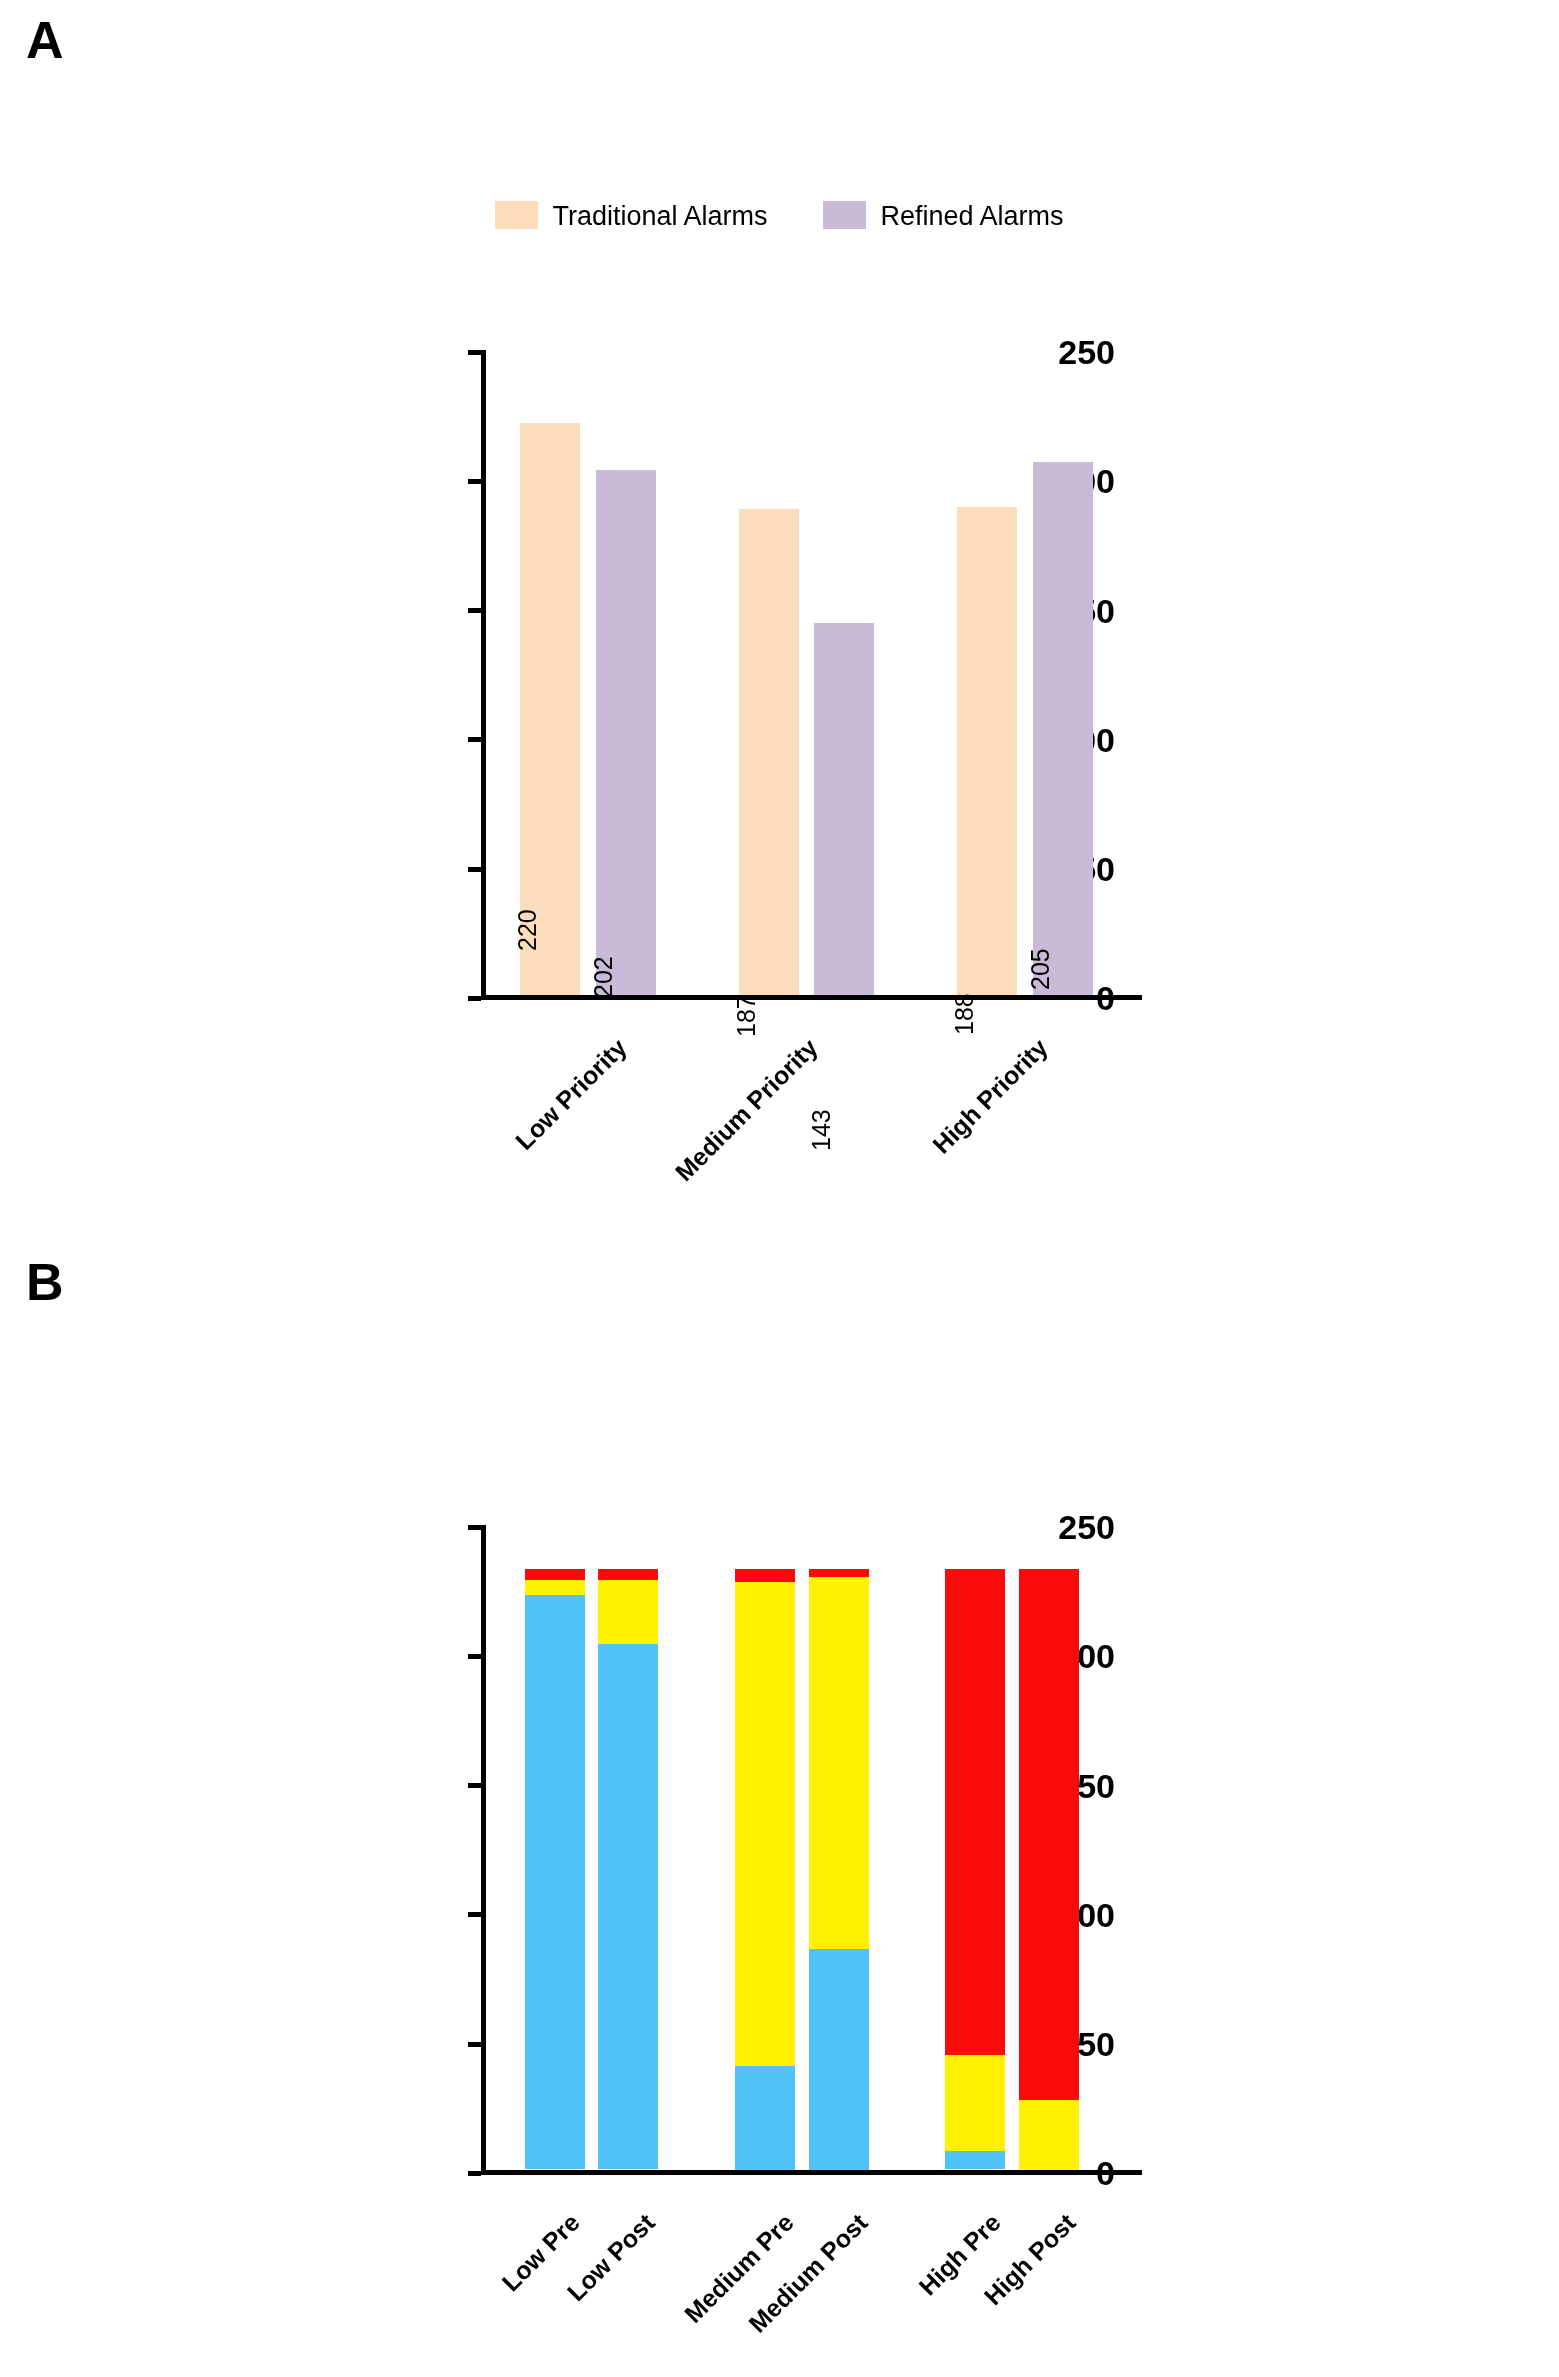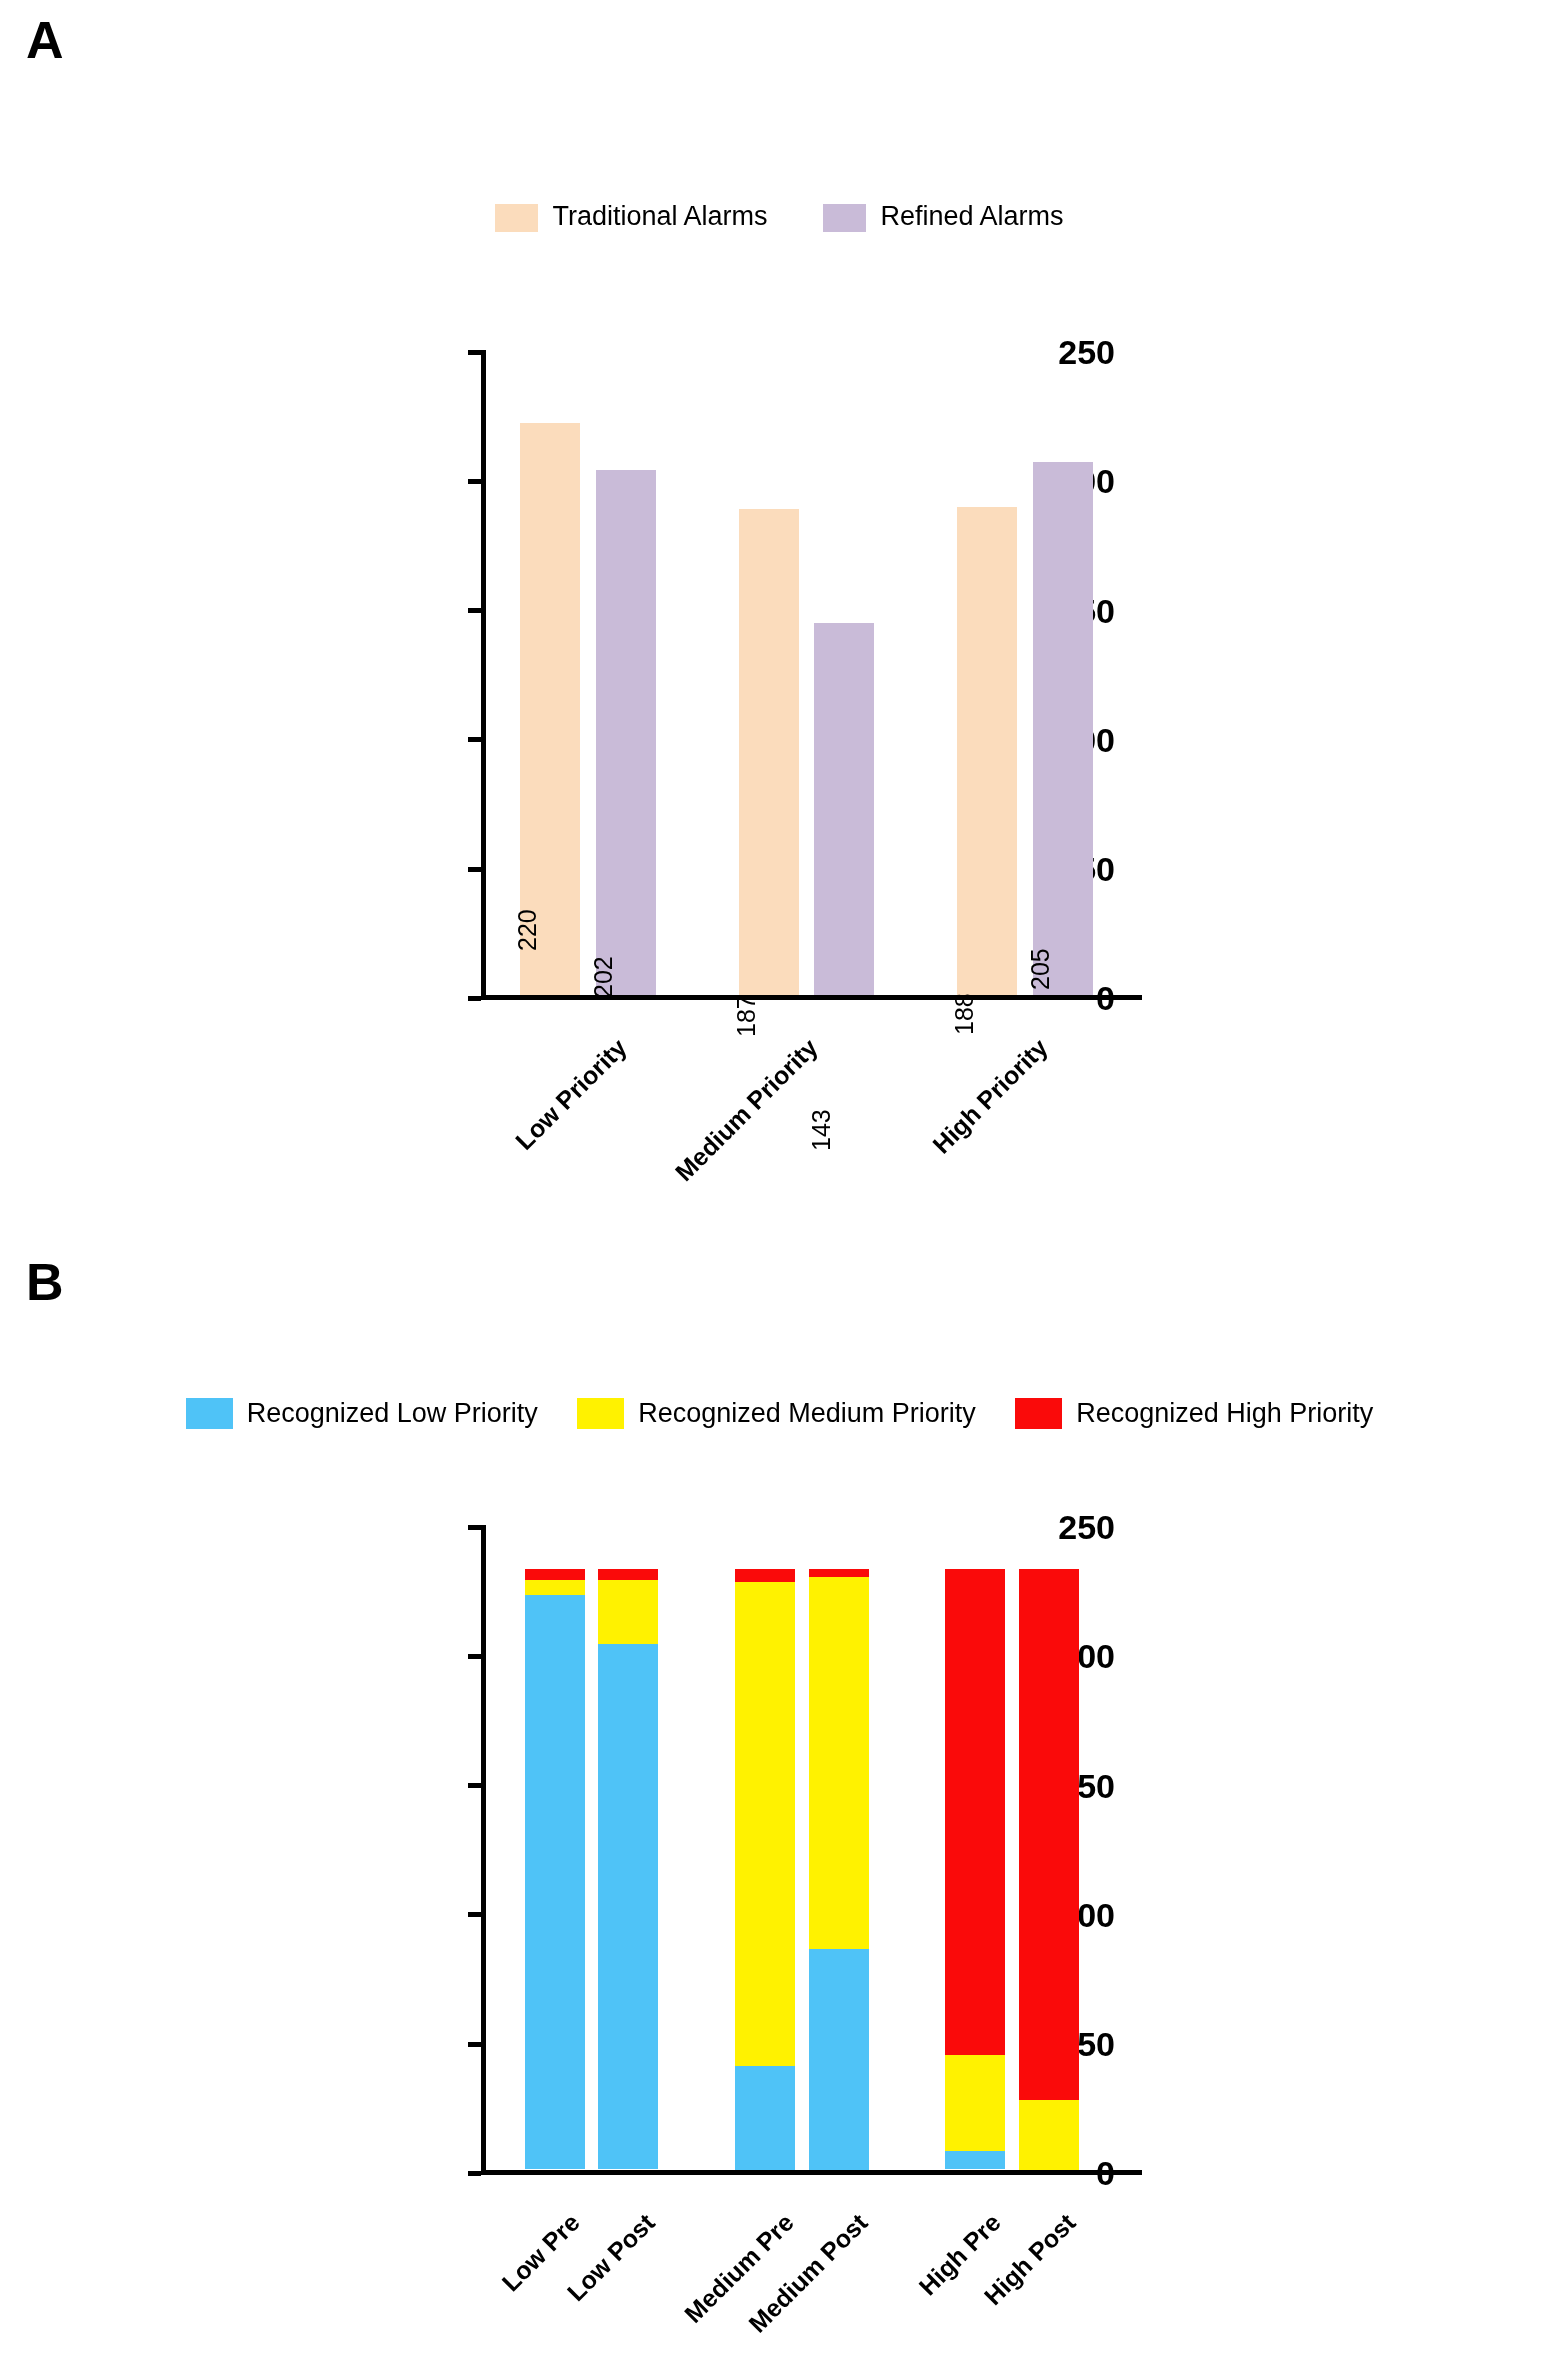--- a/index.html
+++ b/index.html
@@ -54,21 +54,21 @@
 
   .legend {
     position: absolute;
     display: flex;
     align-items: center;
     justify-content: center;
     gap: 0px;
   }
   .legend-item {
     display: flex;
-    align-items: flex-end;
+    align-items: flex-start;
   }
   .legend-swatch {
     display: inline-block;
   }
   .legend-label {
     font-family: "Liberation Sans", sans-serif;
     color: #000;
   }
 
   
@@ -240,34 +240,20 @@
     <div class="xcat-label" style="left:131px; top:683px; width:191px;">Medium Priority</div>
     <div class="xcat-label" style="left:361px; top:683px; width:191px;">High Priority</div>
   </div>
 </div>
 
 <div class="panel" id="panel-b">
 
   <div class="panel-letter">B</div>
 
 
-  <div class="legend" id="legend-b">
-    <div class="legend-item">
-      <span class="legend-swatch" style="background:#4FC3F7;"></span>
-      <span class="legend-label">Recognized Low Priority</span>
-    </div>
-    <div class="legend-item">
-      <span class="legend-swatch" style="background:#FFF200;"></span>
-      <span class="legend-label">Recognized Medium Priority</span>
-    </div>
-    <div class="legend-item">
-      <span class="legend-swatch" style="background:#FA0A0A;"></span>
-      <span class="legend-label">Recognized High Priority</span>
-    </div>
-  </div>
 
   <div id="plot-b">
     <div class="axis-line y-axis"></div>
     <div class="axis-line x-axis"></div>
 
     <div class="ytick-label" style="top:2.2px; right:22px;">250</div>
     <div class="ytick-label" style="top:131px; right:22px;">200</div>
     <div class="ytick-label" style="top:261px; right:22px;">150</div>
     <div class="ytick-label" style="top:390px; right:22px;">100</div>
     <div class="ytick-label" style="top:519px; right:22px;">50</div>

